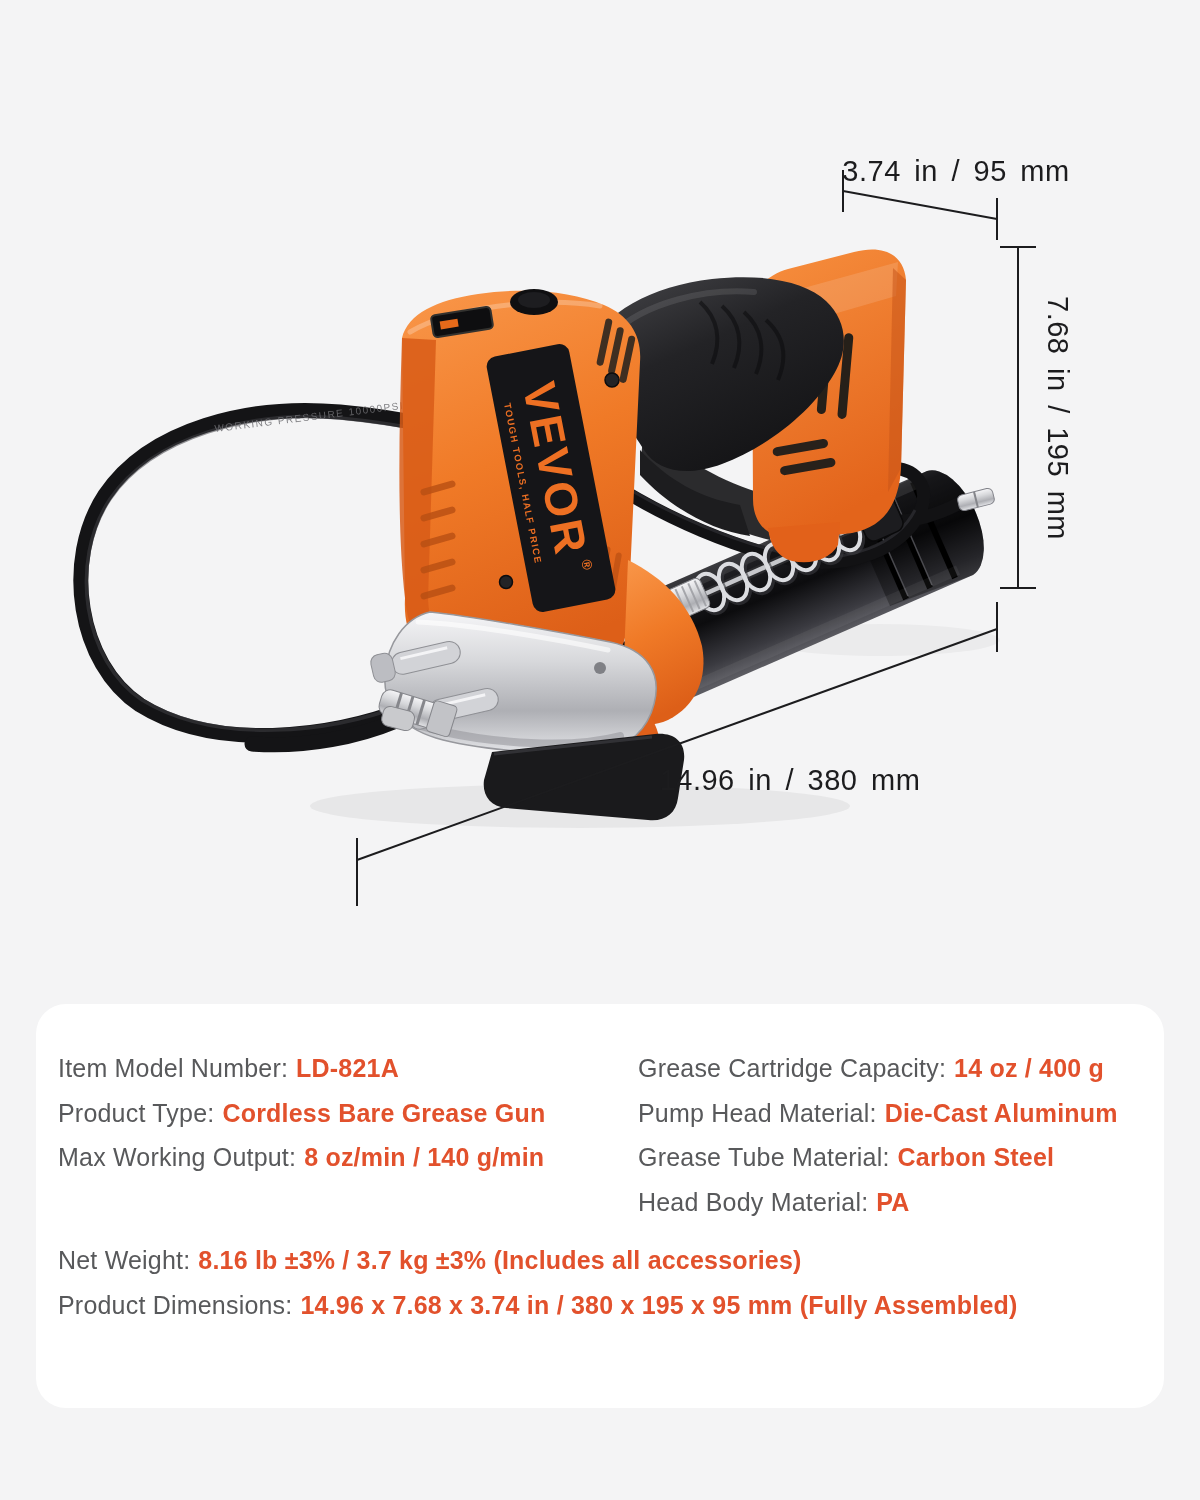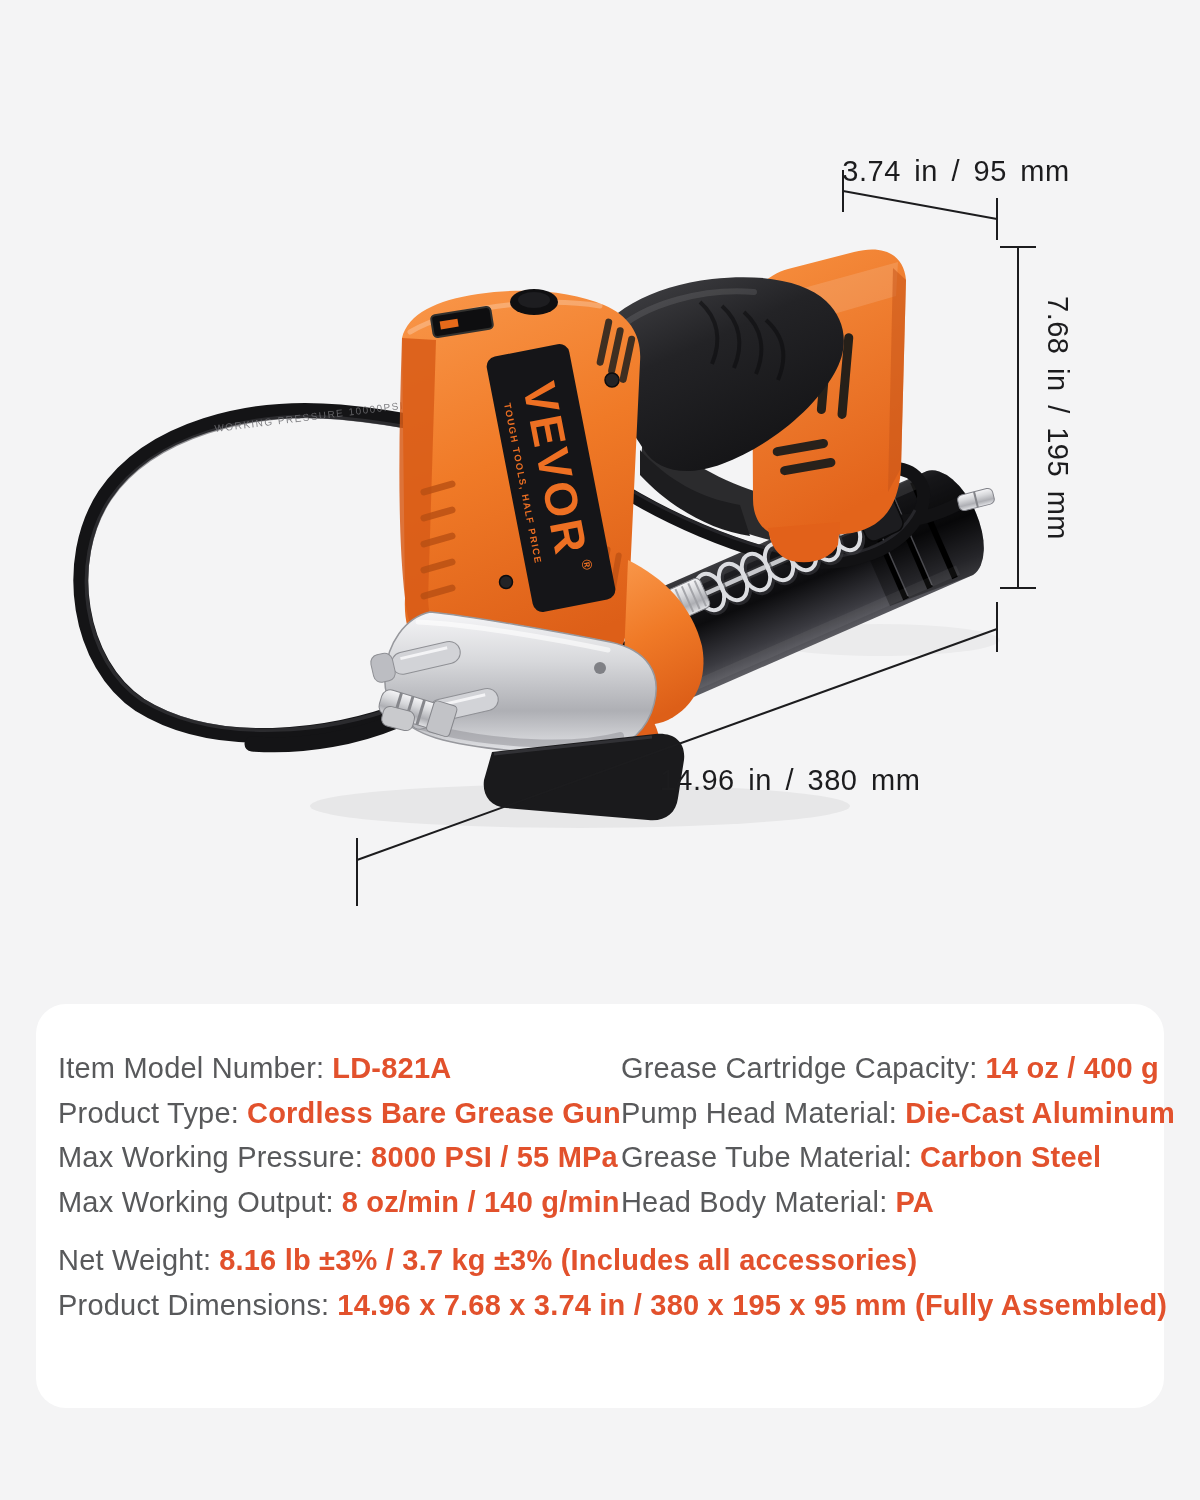--- a/index.html
+++ b/index.html
@@ -13,21 +13,21 @@
   
   .spec-card{
     position:absolute;left:36px;top:1004px;width:1128px;height:404px;
     background:#ffffff;border-radius:30px;box-sizing:border-box;
     padding:42px 22px 0 22px;
   }
   .spec-cols{display:flex;}
   .spec-col-left{width:580px;}
   .spec-col-right{flex:1;}
   .spec-row{
-    line-height:44.5px;font-size:29px;white-space:nowrap;
+    line-height:44.5px;font-size:25px;white-space:nowrap;
     letter-spacing:0.2px;
   }
   .spec-label{color:#58595b;}
   .spec-value{color:#e2512c;font-weight:bold;margin-left:8px;}
   .spec-full{margin-top:14px;}
   
   .dim-text{
     font-family:"Liberation Sans", sans-serif;
     fill:#1c1c1e;font-size:29px;letter-spacing:0.5px;word-spacing:5px;
   }
@@ -300,23 +300,20 @@
   <div class="spec-card">
     <div class="spec-cols">
       <div class="spec-col-left">
         <div class="spec-row">
           <span class="spec-label">Item Model Number:</span><span class="spec-value">LD-821A</span>
         </div>
         <div class="spec-row">
           <span class="spec-label">Product Type:</span><span class="spec-value">Cordless Bare Grease Gun</span>
         </div>
         <div class="spec-row">
-          <span class="spec-label">Max Working Pressure:</span><span class="spec-value">8000 PSI / 55 MPa</span>
-        </div>
-        <div class="spec-row">
           <span class="spec-label">Max Working Output:</span><span class="spec-value">8 oz/min / 140 g/min</span>
         </div>
       </div>
       <div class="spec-col-right">
         <div class="spec-row">
           <span class="spec-label">Grease Cartridge Capacity:</span><span class="spec-value">14 oz / 400 g</span>
         </div>
         <div class="spec-row">
           <span class="spec-label">Pump Head Material:</span><span class="spec-value">Die-Cast Aluminum</span>
         </div>

